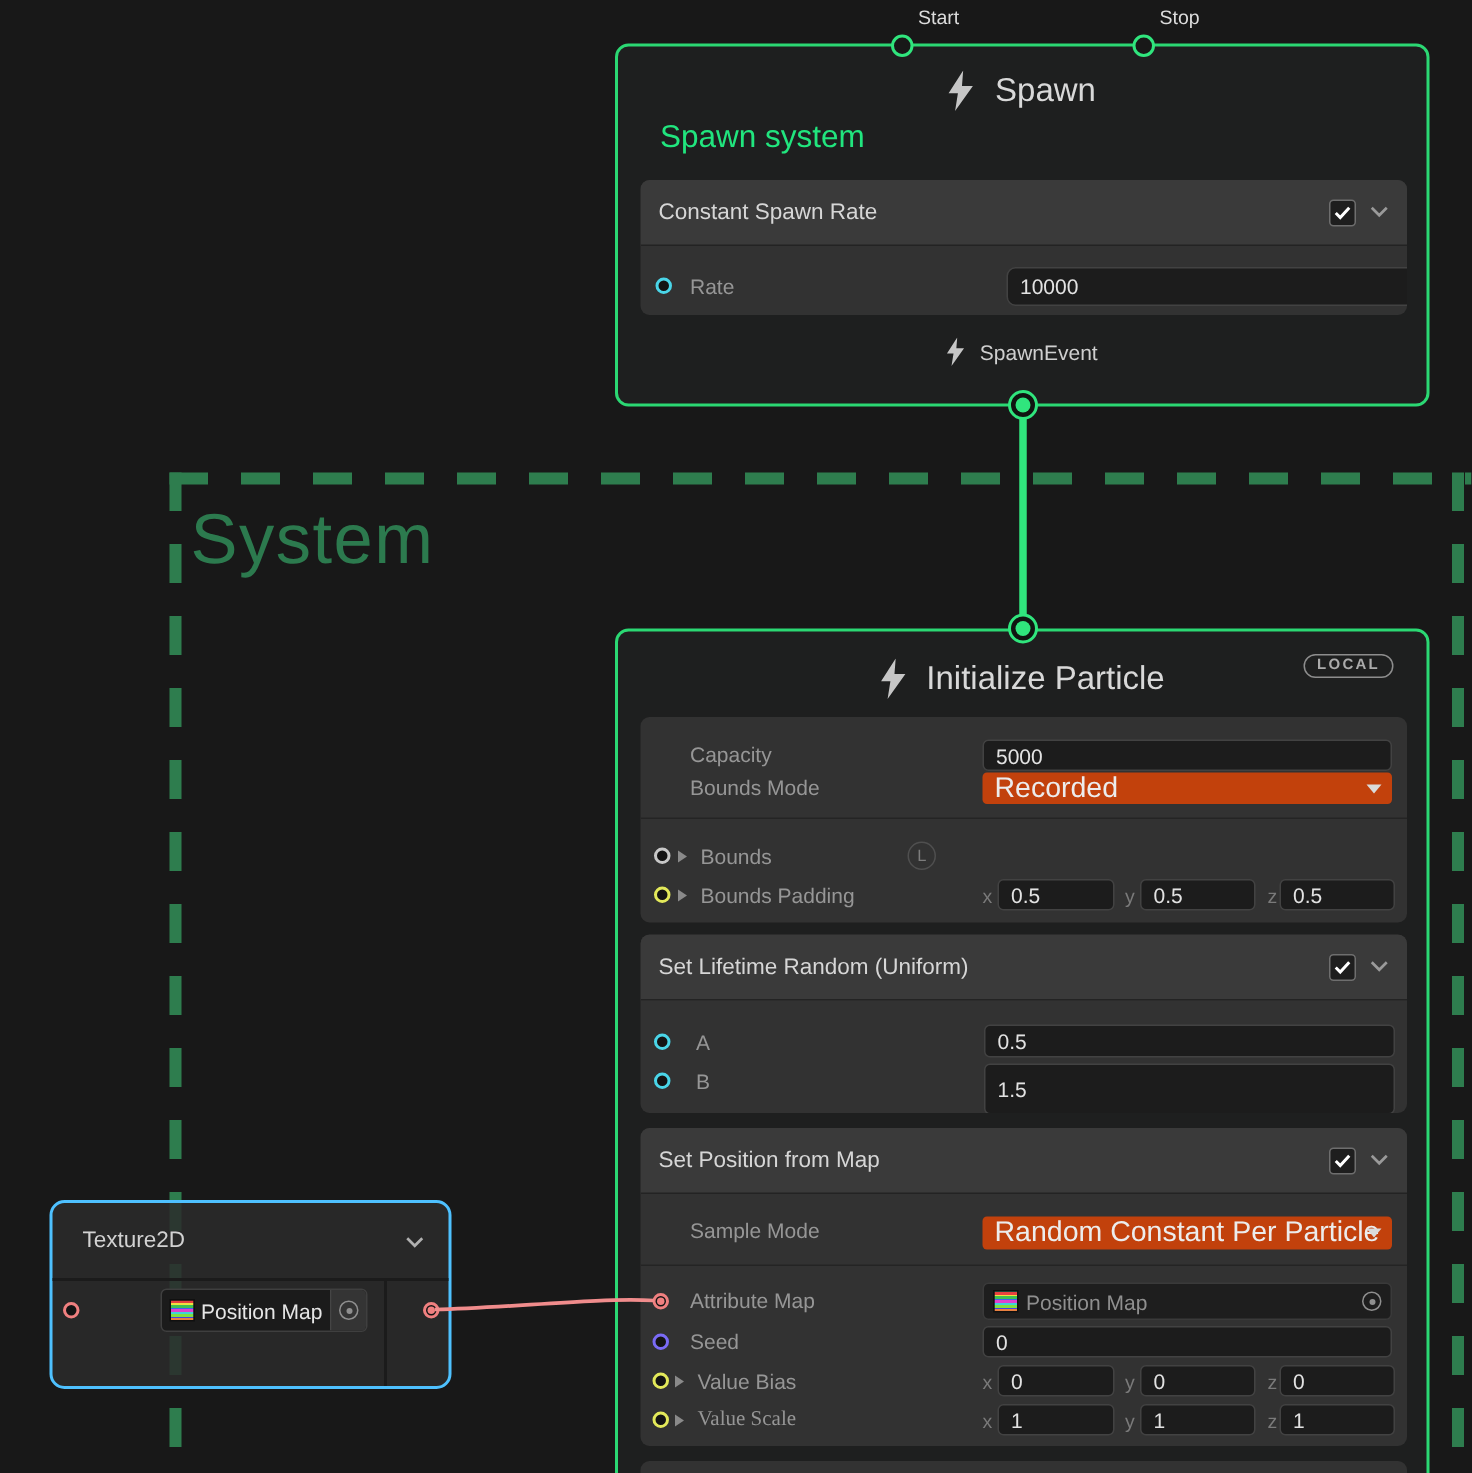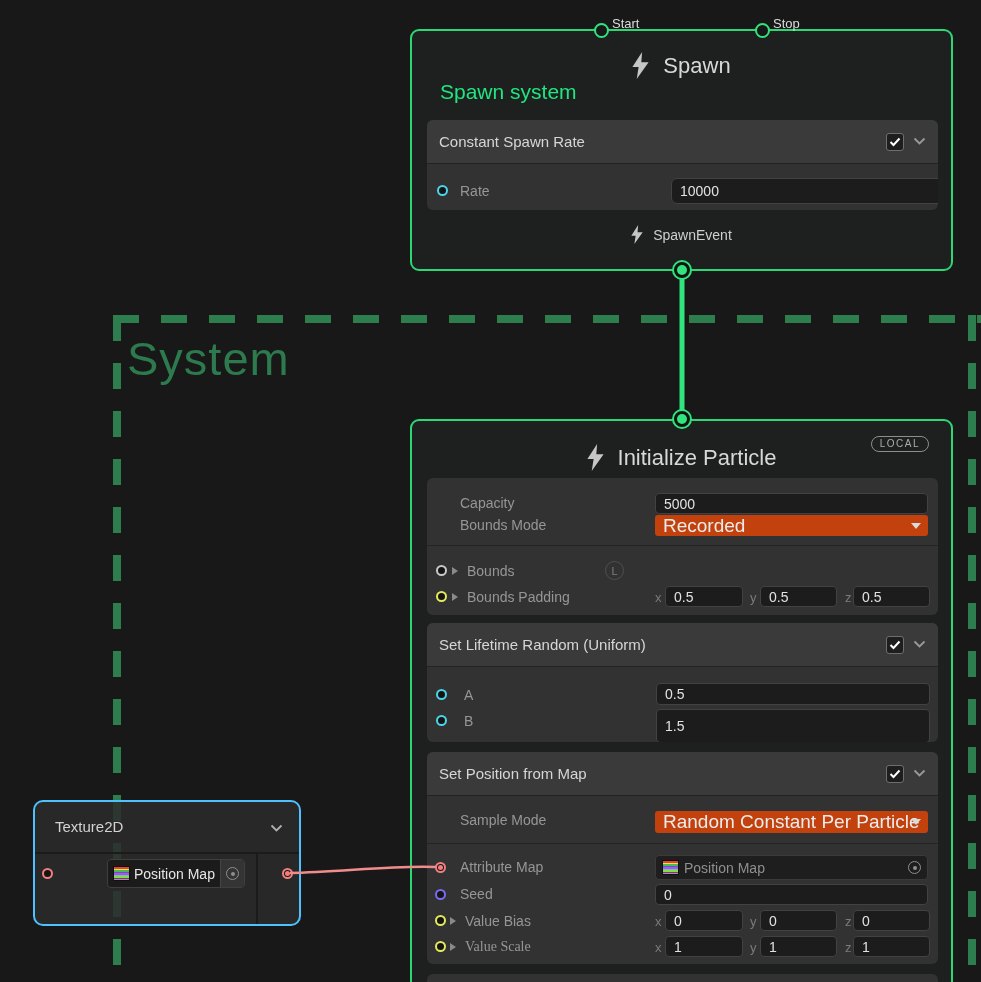--- a/index.html
+++ b/index.html
@@ -7,21 +7,21 @@
   body { background:#181818; font-family:"Liberation Sans", sans-serif; position:relative; }
 
   
   .dash-h { position:absolute; height:8px; background:repeating-linear-gradient(90deg,#2e7d4e 0 26px,transparent 26px 48px); z-index:0; }
   .dash-v { position:absolute; width:8px;  background:repeating-linear-gradient(180deg,#2e7d4e 0 26px,transparent 26px 48px); z-index:0; }
   .group-label { position:absolute; left:127px; top:331px; font-size:47px; color:#2c7a4e; letter-spacing:1px; z-index:0; }
 
   
   .node { position:absolute; border-radius:9px; z-index:2; }
   .ctx  { border:2px solid #2bd873; background:#1e1f1f; }
-  .node-header { position:absolute; left:0; right:0; top:10px; height:38px; display:flex; align-items:flex-end; justify-content:center; gap:14px; }
+  .node-header { position:absolute; left:0; right:0; top:10px; height:38px; display:flex; align-items:center; justify-content:center; gap:14px; }
   .node-title { font-size:22px; color:#d8d8d8; }
   .bolt { fill:#c6c6c6; }
   .subtitle { position:absolute; left:28px; top:49px; font-size:21px; color:#21e57e; }
 
   .block { position:absolute; left:15px; width:511px; background:#323232; border-radius:6px; overflow:hidden; }
   .block-header { height:44px; background:#3a3a3a; display:flex; align-items:center; padding:0 12px; border-bottom:1px solid #232323; }
   .block-title { flex:1; font-size:15px; color:#d6d6d6; }
   .checkbox { width:18px; height:18px; background:#1e1e1e; border:1px solid #6e6e6e; border-radius:3px; display:flex; align-items:center; justify-content:center; margin-right:9px; }
   .chev { width:13px; height:9px; }
   .row-label { position:absolute; font-size:14px; color:#969696; white-space:nowrap; }
@@ -33,24 +33,24 @@
 
   .port { position:absolute; width:11px; height:11px; border-radius:50%; background:#141414; border:2px solid #ccc; z-index:3; }
   .port.cyan { border-color:#4ad5e8; } .port.yellow { border-color:#e3e95a; }
   .port.red  { border-color:#f08080; } .port.purple { border-color:#7a6bf5; }
   .port.white{ border-color:#c8c8c8; }
   .port.connected::after { content:""; position:absolute; inset:1px; border-radius:50%; }
   .port.red.connected::after { background:#f08080; }
 
   .expander { position:absolute; width:0; height:0; border-left:6px solid #8a8a8a; border-top:4px solid transparent; border-bottom:4px solid transparent; }
   .l-badge { position:absolute; width:19px; height:19px; border:1.5px solid #4f4f4f; border-radius:50%; color:#7d7d7d; font-size:11px; display:flex; align-items:center; justify-content:center; }
-  .local-badge { position:absolute; right:22px; top:15px; border:1.5px solid #8d8d8d; border-radius:10px; padding:1px 8px 2px; font-size:10px; font-weight:normal; letter-spacing:1.5px; color:#ababab;text-align:right; }
+  .local-badge { position:absolute; right:22px; top:15px; border:1.5px solid #8d8d8d; border-radius:10px; padding:1px 8px 2px; font-size:10px; font-weight:bold; letter-spacing:1.5px; color:#ababab;text-align:right; }
 
   .flow-port { position:absolute; width:15px; height:15px; border-radius:50%; border:2px solid #30e57d; background:#181818; z-index:6; }
-  .flow-port-label { position:absolute; font-size:13px; color:#dcdcdc; z-index:6;margin-top:12px; }
+  .flow-port-label { position:absolute; font-size:13px; color:#dcdcdc; z-index:6; }
   .flow-node-port { position:absolute; width:20px; height:20px; border-radius:50%; border:2px solid #30e57d; background:#101511; z-index:6; display:flex; align-items:center; justify-content:center; }
   .flow-node-port::after { content:""; width:10px; height:10px; border-radius:50%; background:#30e57d; }
 
   .thumb { display:inline-block; width:17px; height:15px; background:repeating-linear-gradient(180deg,#e84040 0 2px,#f0e040 2px 3px,#40c050 3px 5px,#4060ee 5px 6px,#e040d0 6px 8px,#40d5d5 8px 9px,#80e040 9px 11px,#4040e8 11px 12px,#e88040 12px 14px,#40d0a0 14px 15px); border:1px solid #101010; }
   .picker { position:relative; width:13px; height:13px; border:1.5px solid #8f8f8f; border-radius:50%; display:inline-block; }
   .picker::after { content:""; position:absolute; left:50%; top:50%; width:4px; height:4px; margin:-2px 0 0 -2px; border-radius:50%; background:#8f8f8f; }
 
   .obj-field { position:absolute; background:#1e1e1e; border:1px solid #3a3a3a; border-radius:4px; display:flex; align-items:center; gap:5px; padding:0 6px; font-size:14px; color:#8f8f8f; }
   .sep { position:absolute; left:0; right:0; height:1px; background:#242424; }
 

